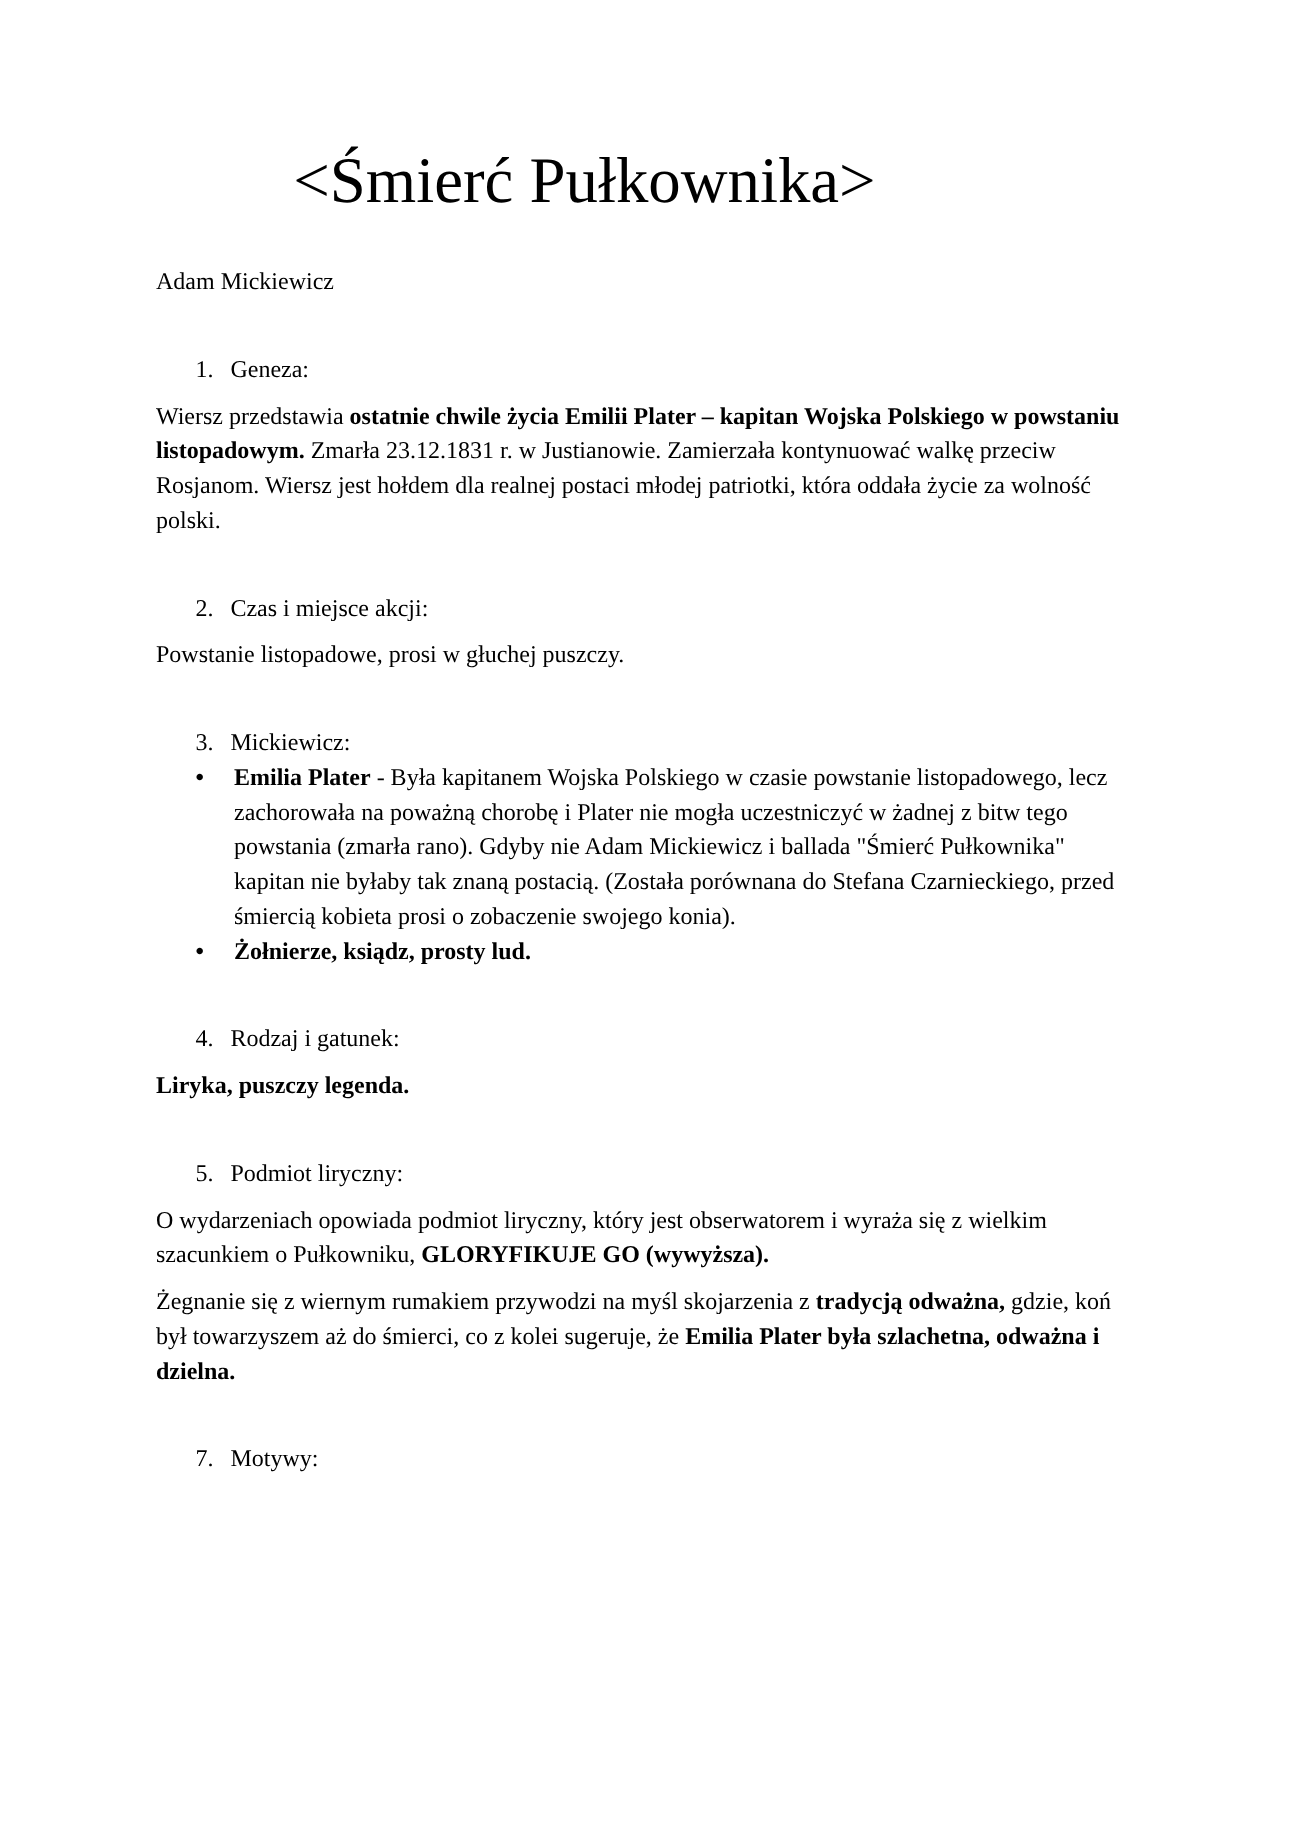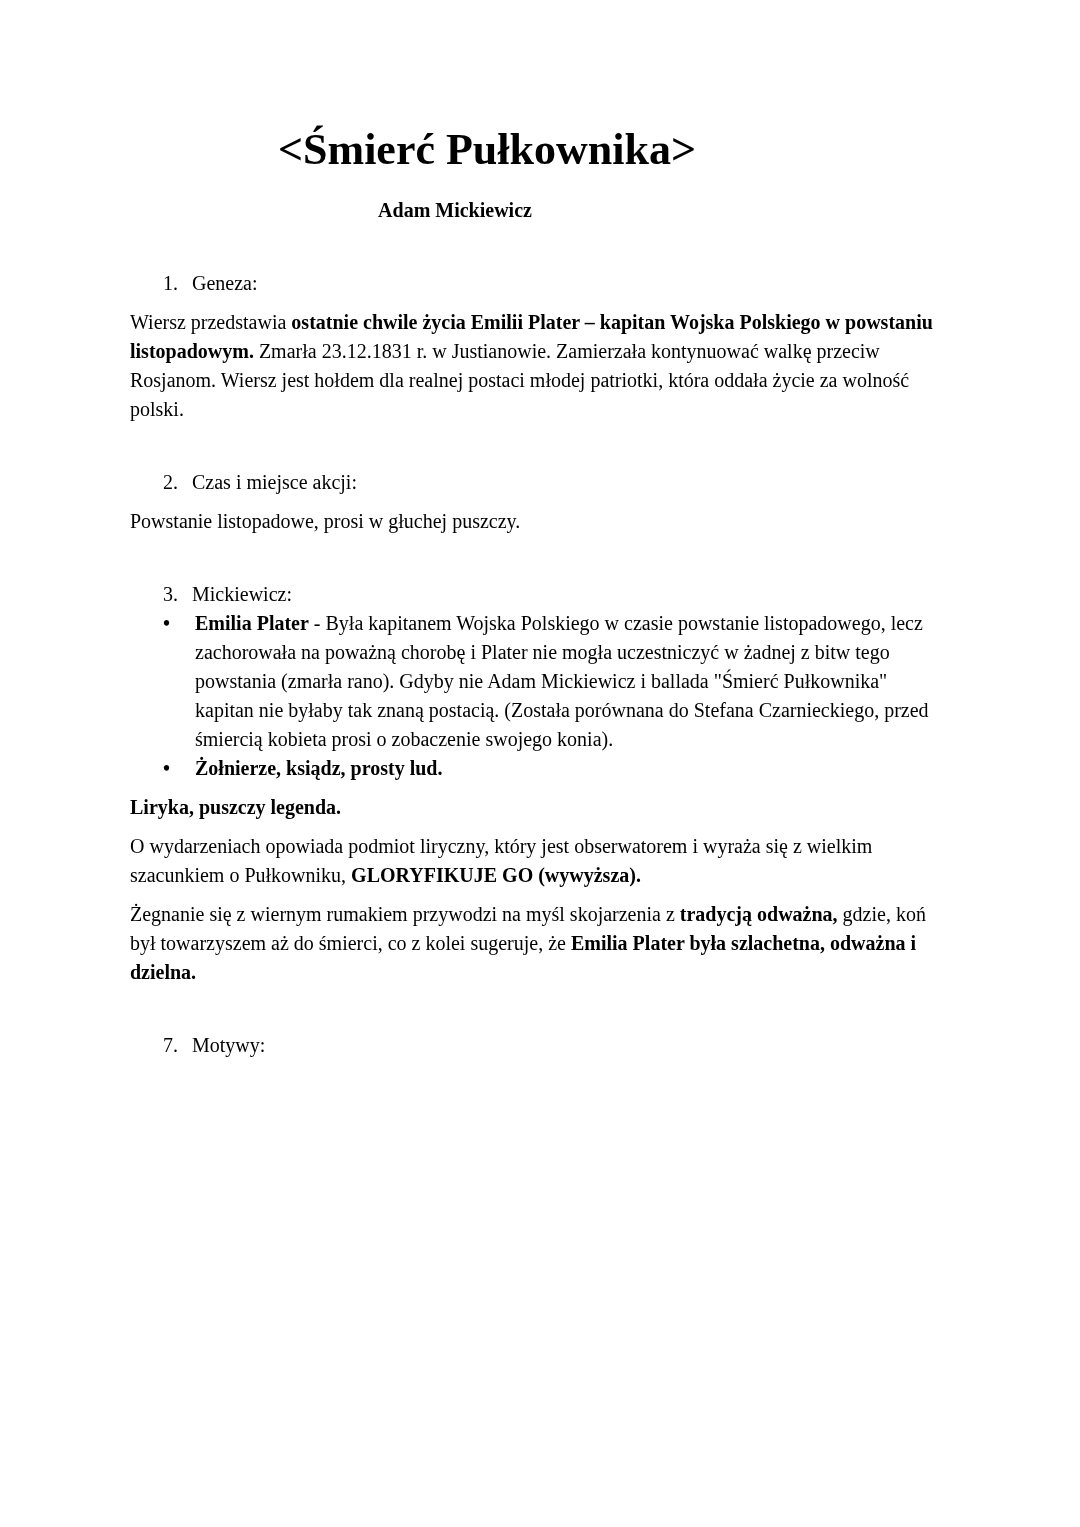--- a/index.html
+++ b/index.html
@@ -22,29 +22,28 @@
     height: 1527px;
     padding: 124px 130px 0 130px;
     background: #ffffff;
   }
   .title-wrap {
     text-align: center;
     margin-right: 106px; 
   }
   .title {
     margin: 0;
-    font-size: 44px;
+    font-size: 54px;
     line-height: 52px;
-    font-weight: bold;
+    font-weight: normal;
   }
   .author-wrap {
-    text-align: center;
+    text-align: left;
     margin-right: 170px;
-    margin-top: 20px;
-    font-weight: bold;
+    margin-top: 45px;
   }
   .sec-head {
     margin-top: 44px;
     font-weight: normal;
     padding-left: 33px;
   }
   .sec-head .num {
     display: inline-block;
     width: 29px;
   }
@@ -96,24 +95,26 @@
     <div class="sec-head"><span class="num">3.</span><span>Mickiewicz:</span></div>
     <div class="bullet">
       <span class="dot">•</span><span><span class="b">Emilia Plater</span><span> - Była kapitanem Wojska Polskiego w czasie powstanie listopadowego, lecz zachorowała na poważną chorobę i Plater nie mogła uczestniczyć w żadnej z bitw tego powstania (zmarła rano). Gdyby nie Adam Mickiewicz i ballada "Śmierć Pułkownika" kapitan nie byłaby tak znaną postacią. (Została porównana do Stefana Czarnieckiego, przed śmiercią kobieta prosi o zobaczenie swojego konia).</span></span>
     </div>
     <div class="bullet">
       <span class="dot">•</span><span><span class="b">Żołnierze, ksiądz, prosty lud.</span></span>
     </div>
   </section>
 
   <section>
+    <div class="sec-head"><span class="num">4.</span><span>Rodzaj i gatunek:</span></div>
     <p class="para"><span class="b">Liryka, puszczy legenda.</span></p>
   </section>
 
   <section>
+    <div class="sec-head"><span class="num">5.</span><span>Podmiot liryczny:</span></div>
     <p class="para"><span>O wydarzeniach opowiada podmiot liryczny, który jest obserwatorem i wyraża się z wielkim szacunkiem o Pułkowniku, </span><span class="b">GLORYFIKUJE GO (wywyższa).</span></p>
   </section>
 
   <section>
     <p class="para"><span>Żegnanie się z wiernym rumakiem przywodzi na myśl skojarzenia z </span><span class="b">tradycją odważna,</span><span> gdzie, koń był towarzyszem aż do śmierci, co z kolei sugeruje, że </span><span class="b">Emilia Plater była szlachetna, odważna i dzielna.</span></p>
   </section>
 
   <section>
     <div class="sec-head"><span class="num">7.</span><span>Motywy:</span></div>
   </section>

